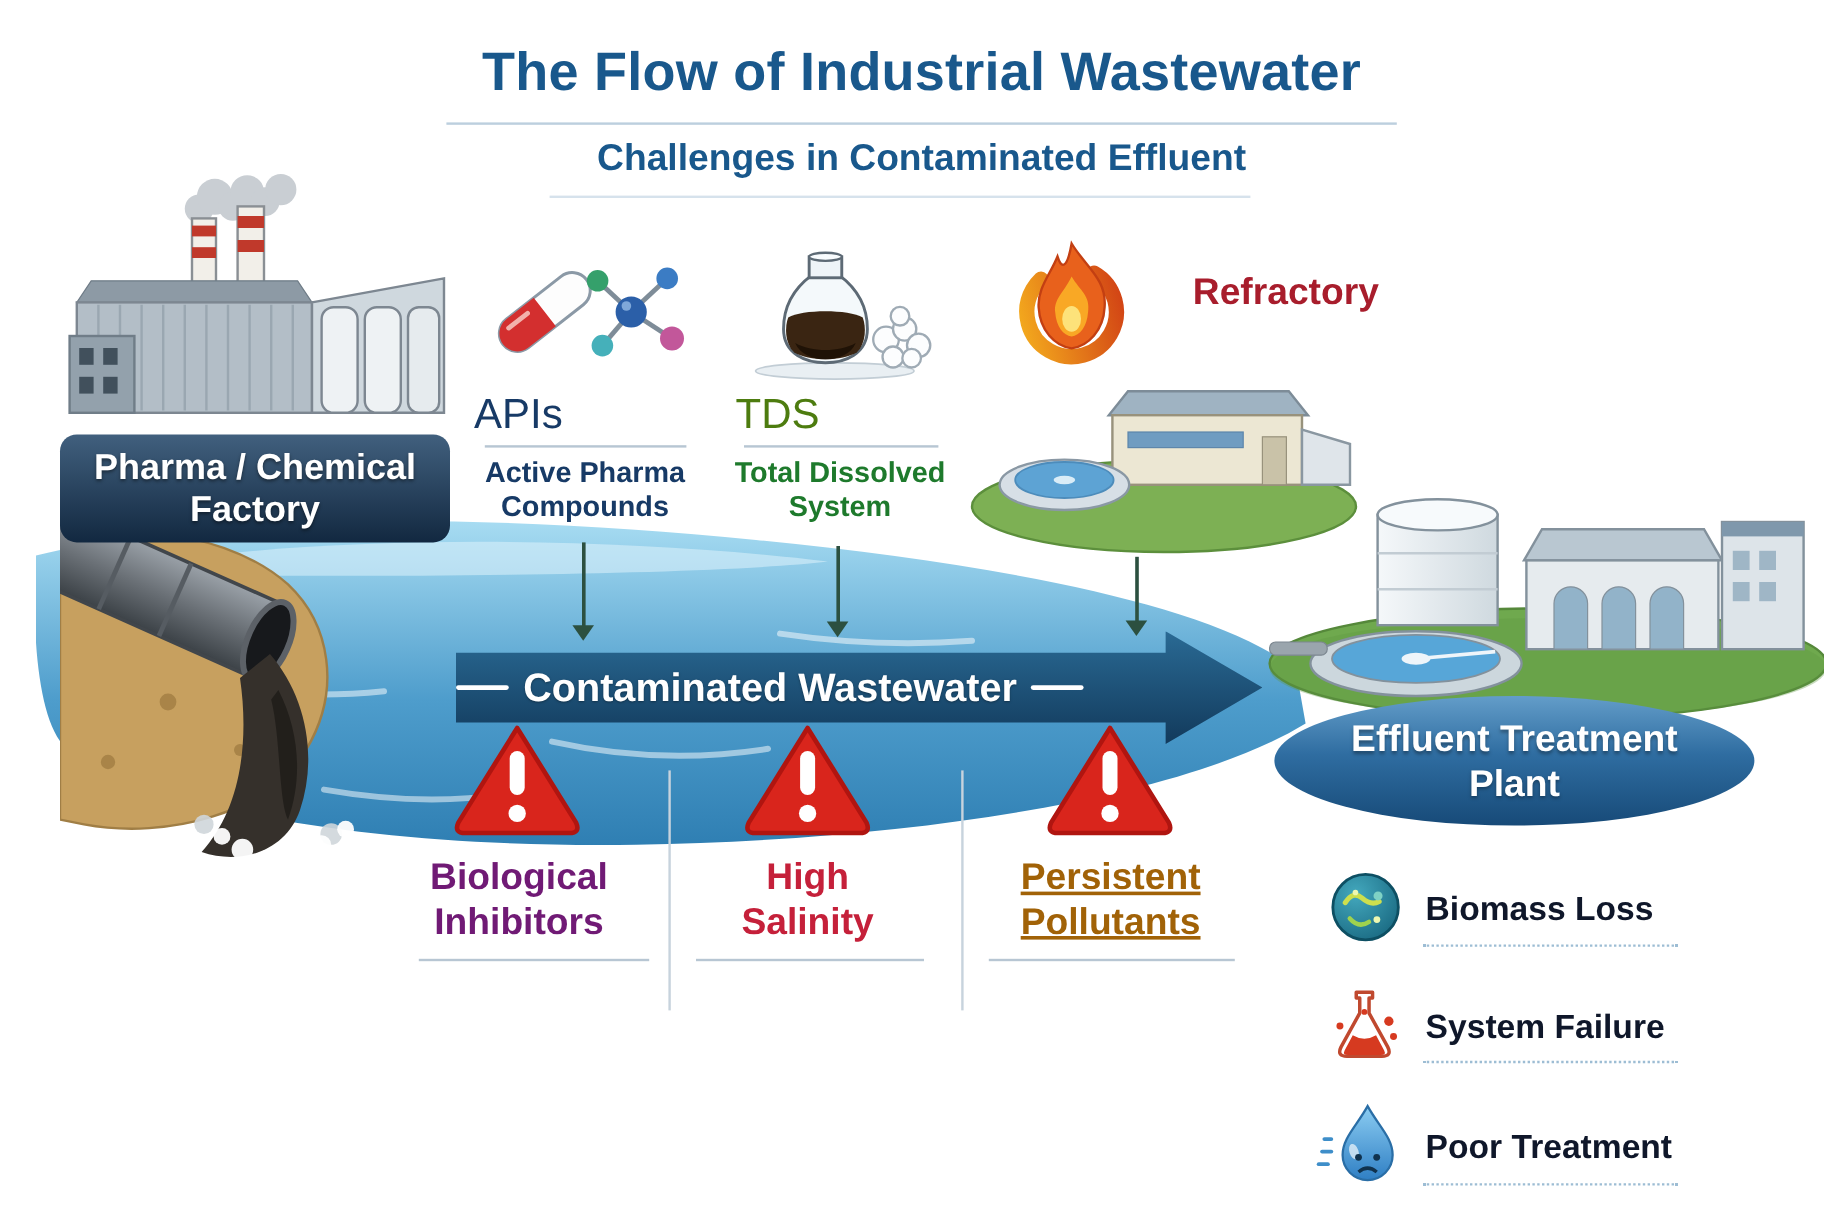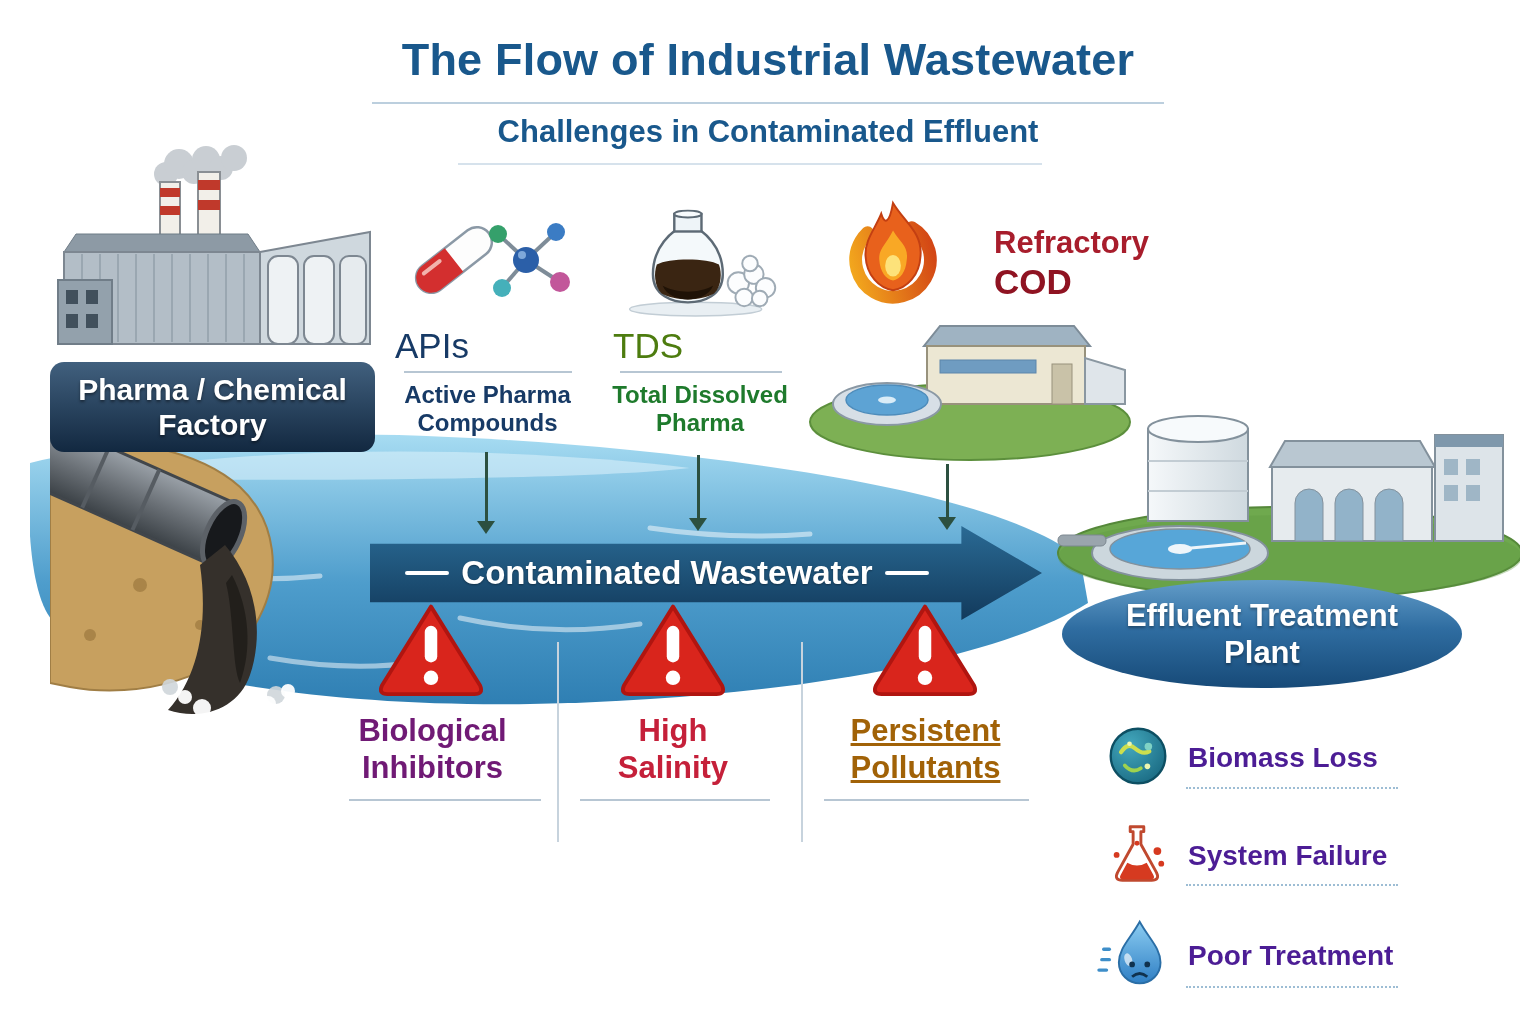--- a/index.html
+++ b/index.html
@@ -40,24 +40,24 @@
   .cod-line1 { display:block; font-size:31px; color:#a81d2c; line-height:38px; }
   .cod-line2 { display:block; font-size:35px; color:#8f1322; line-height:40px; }
 
   
   .varrow { position:absolute; width:3px; background:#2c5040; z-index:4; }
   .varrow-head { position:absolute; width:0; height:0;
     border-left:9px solid transparent; border-right:9px solid transparent;
     border-top:13px solid #2c5040; z-index:4; }
 
   
-  .flow-arrow { position:absolute; left:370px; top:526px; width:672px; height:94px;
+  .flow-arrow { position:absolute; left:380px; top:526px; width:672px; height:94px;
     clip-path:polygon(0 19%, 88% 19%, 88% 0, 100% 50%, 88% 100%, 88% 81%, 0 81%);
     background:linear-gradient(180deg,#2a6a94,#123a5c);
-    display:flex; align-items:center; justify-content:center; gap:12px;
+    display:flex; align-items:center; justify-content:flex-start; gap:12px;
     padding-right:78px; z-index:5; }
   .dash { width:44px; height:4px; background:#fff; border-radius:2px; }
   .arrow-label { font-size:33px; font-weight:800; color:#fff; white-space:nowrap;
     text-shadow:0 1px 2px rgba(0,0,0,.35); }
 
   
   .etp-label { position:absolute; left:1062px; top:580px; width:400px; height:108px;
     border-radius:50%; background:linear-gradient(180deg,#639dc9 0%,#2f6da1 45%,#174a78 100%);
     display:flex; flex-direction:column; align-items:center; justify-content:center;
     color:#fff; font-size:31px; font-weight:800; line-height:37px;
@@ -66,21 +66,21 @@
   
   .challenge { position:absolute; text-align:center; font-size:31px; font-weight:800; line-height:37px; z-index:5; }
   .challenge span { display:block; }
   .challenge-1 { left:330px; top:712px; width:205px; color:#701a75; }
   .challenge-2 { left:573px; top:712px; width:200px; color:#c5203a; }
   .challenge-3 { left:818px; top:712px; width:215px; color:#a16207;text-decoration:underline; }
   .challenge-rule { background:#b7c6d3; z-index:5; }
   .vrule { position:absolute; width:2px; background:#c7d3dd; z-index:5; }
 
   
-  .impact-label { position:absolute; font-size:28px; font-weight:800; color:#4c1d95; z-index:5; white-space:nowrap; }
+  .impact-label { position:absolute; font-size:28px; font-weight:800; color:#0f172a; z-index:5; white-space:nowrap; }
   .impact-rule  { position:absolute; width:212px; border-top:2px dotted #9dbdd4; z-index:5; }
 </style>
 </head>
 <body>
 
 <div class="canvas">
 
   <h1 class="title">The Flow of Industrial Wastewater</h1>
   <div class="rule title-rule"></div>
   <h2 class="subtitle">Challenges in Contaminated Effluent</h2>
@@ -229,40 +229,39 @@
         <circle cx="152" cy="82" r="10"></circle>
       <circle cx="130" cy="92" r="9"></circle>
         <circle cx="146" cy="93" r="8"></circle>
         <circle cx="136" cy="57" r="8"></circle>
     </g>
   </svg>
   <div class="pollutant-abbr tds-abbr">TDS</div>
   <div class="rule tds-rule"></div>
   <div class="pollutant-desc tds-desc">
     <span>Total Dissolved</span>
-    <span>Pharma</span>
+    <span>System</span>
   </div>
   <div class="varrow" style="left:697px;top:455px;height:64px"></div>
   <div class="varrow-head" style="left:689px;top:518px"></div>
 
   <svg class="abs" style="left:840px;top:196px;width:108px;height:112px;z-index:4" viewBox="0 0 110 112">
     <defs>
       <linearGradient id="ringG" x1="0" y1="0" x2="1" y2="1">
         <stop offset="0" stop-color="#f6b21e"></stop>
           <stop offset="1" stop-color="#cf3a14"></stop>
       </linearGradient>
     </defs>
     <circle cx="54" cy="64" r="38" fill="none" stroke="url(#ringG)" stroke-width="13" stroke-dasharray="190 50" stroke-linecap="round" transform="rotate(-60 54 64)"></circle>
     <path d="M54 6 C 66 26 84 36 82 60 C 81 80 68 93 54 95 C 40 93 27 80 26 60 C 25 44 36 32 42 17 C 45 27 50 29 54 6 Z" fill="#e8611c" stroke="#c33f12" stroke-width="2"></path>
     <path d="M54 34 C 61 46 70 50 68 64 C 67 77 61 84 54 85 C 47 84 41 77 40 64 C 39 53 47 48 54 34 Z" fill="#f9a825"></path>
     <ellipse cx="54" cy="70" rx="8" ry="11" fill="#fde27a"></ellipse>
   </svg>
   <div class="cod-label">
     <span class="cod-line1">Refractory</span>
-    <span class="cod-line2">COD</span>
   </div>
 
   <svg class="abs" style="left:802px;top:300px;width:335px;height:165px;z-index:3" viewBox="0 0 335 165">
     <ellipse cx="168" cy="122" rx="160" ry="38" fill="#7db054" stroke="#5c8f3c" stroke-width="2"></ellipse>
     <polygon points="122,46 288,46 272,26 138,26" fill="#9fb3c2" stroke="#7d8c98" stroke-width="2"></polygon>
     <rect x="125" y="46" width="158" height="58" fill="#ece7d3" stroke="#98927c" stroke-width="2"></rect>
     <rect x="138" y="60" width="96" height="13" fill="#6f9cc1" stroke="#5d86ab"></rect>
     <rect x="250" y="64" width="20" height="40" fill="#c9c2a8" stroke="#98927c"></rect>
     <polygon points="283,104 323,104 323,70 283,58" fill="#dfe5ea" stroke="#8a97a1" stroke-width="2"></polygon>
     <ellipse cx="85" cy="104" rx="54" ry="21" fill="#d7dfe6" stroke="#8a98a4" stroke-width="2"></ellipse>

